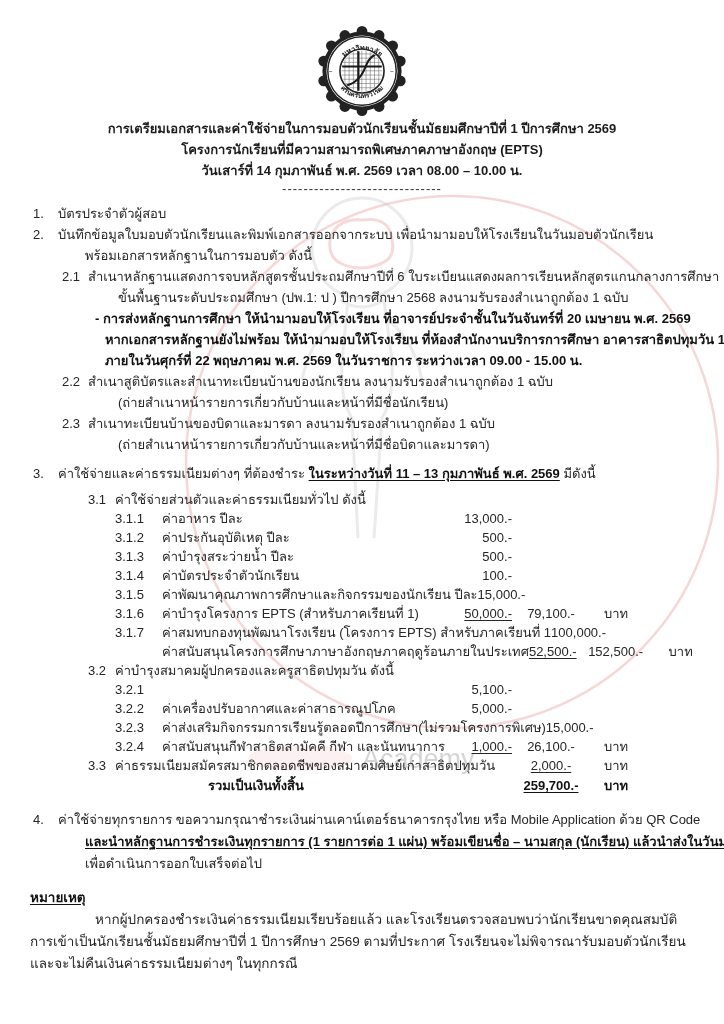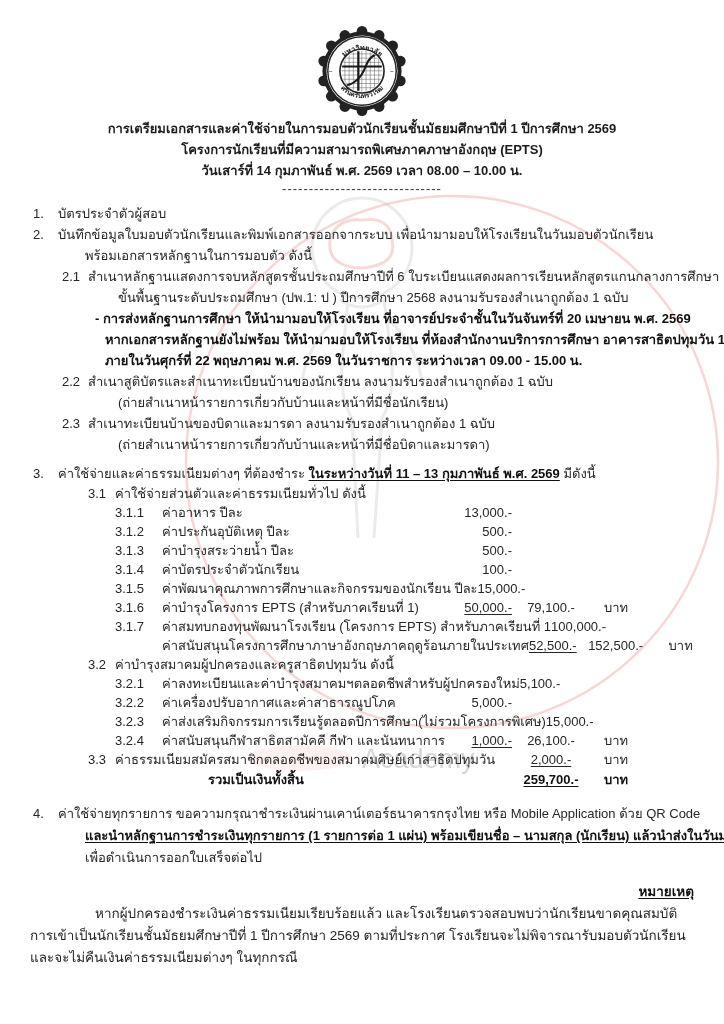--- a/index.html
+++ b/index.html
@@ -37,24 +37,24 @@
   .fstitle{flex:none;}
   .fee-row{padding-left:85px;}
   .fee-row .num{flex:none;width:47px;}
   .fee-row .desc{flex:none;}
   .a1{margin-left:auto;text-align:right;flex:none;}
   .push{margin-left:auto;}
   .a2{width:78px;text-align:center;flex:none;}
   .unit{width:50px;padding-left:14px;flex:none;box-sizing:content-box;}
   .fee-total{padding-left:178px;margin-top:1px;}
   .sec3{margin-top:8px;}
-  .gap6{}
+  .gap6{margin-top:6px;}
   .item4{margin-top:14px;line-height:22px;}
   .note{margin-top:12px;line-height:22px;font-size:13.5px;}
-  .note-head{text-align:right;}
+  .note-head{}
 </style>
 </head>
 <body>
 
 <div class="page">
 
   <svg class="wm" width="724" height="1024" viewBox="0 0 724 1024">
     <circle cx="452" cy="462" r="266" fill="none" stroke="rgba(224,118,118,0.30)" stroke-width="2.5"></circle>
     <g stroke="rgba(190,190,190,0.30)" fill="none" stroke-width="3">
       <circle cx="362" cy="248" r="50"></circle>
@@ -223,21 +223,20 @@
             <span class="a1 u">52,500.-</span>
             <span class="a2">152,500.-</span>
             <span class="unit">บาท</span>
           </div>
           <div class="fee-sec">
             <span class="fsnum">3.2</span>
             <span class="fstitle">ค่าบำรุงสมาคมผู้ปกครองและครูสาธิตปทุมวัน ดังนี้</span>
           </div>
           <div class="fee-row">
             <span class="num">3.2.1</span>
-            <span class="desc">ค่าลงทะเบียนและค่าบำรุงสมาคมฯตลอดชีพสำหรับผู้ปกครองใหม่</span>
             <span class="a1">5,100.-</span>
             <span class="a2"></span>
             <span class="unit"></span>
           </div>
           <div class="fee-row">
             <span class="num">3.2.2</span>
             <span class="desc">ค่าเครื่องปรับอากาศและค่าสาธารณูปโภค</span>
             <span class="a1">5,000.-</span>
             <span class="a2"></span>
             <span class="unit"></span>

